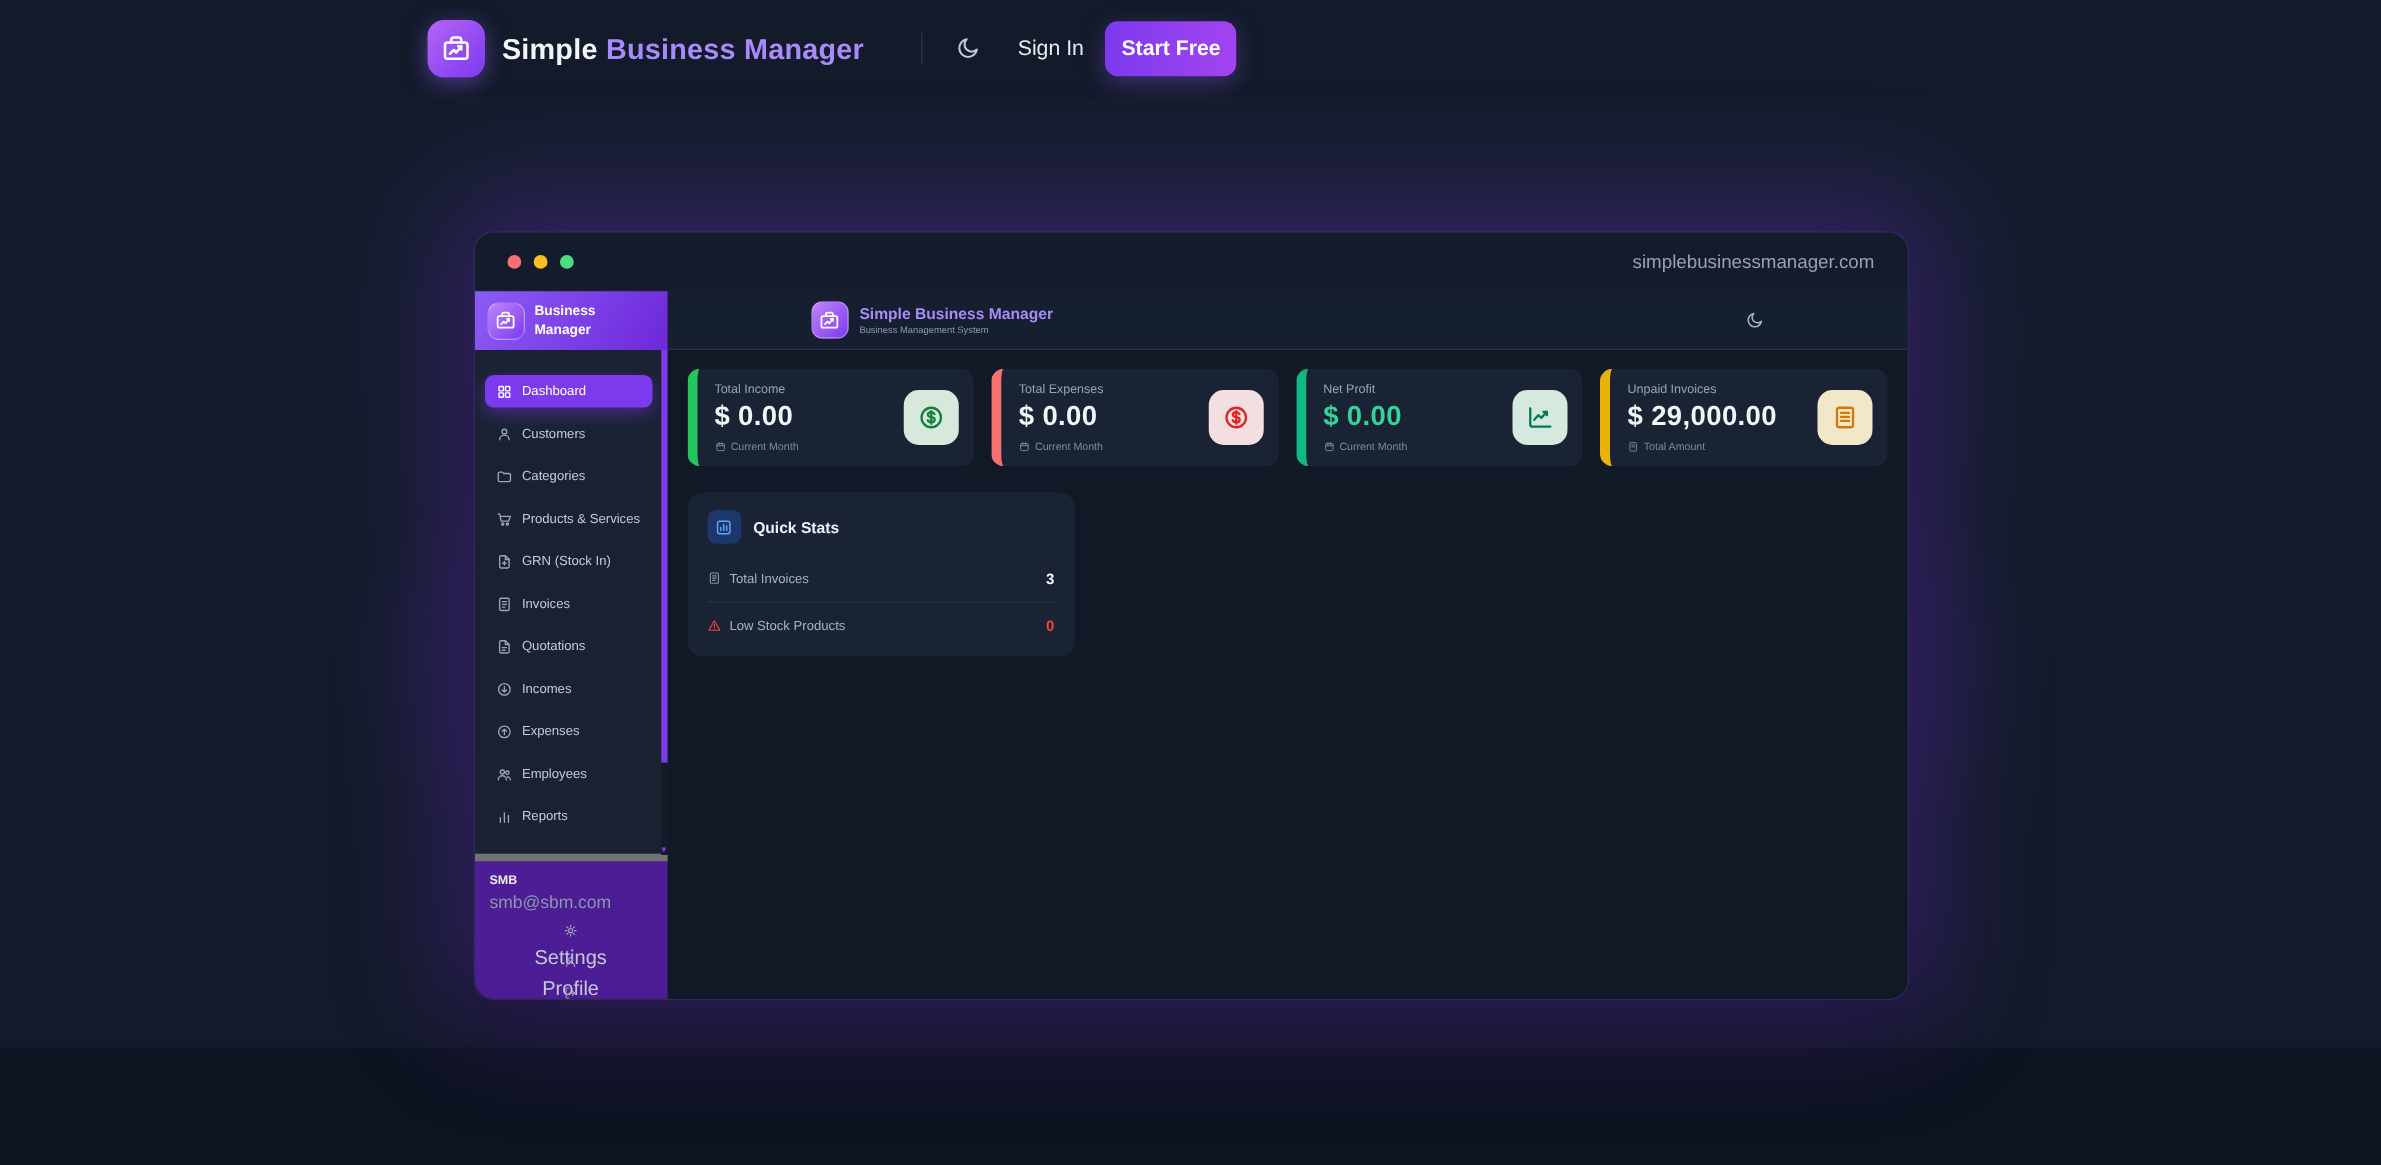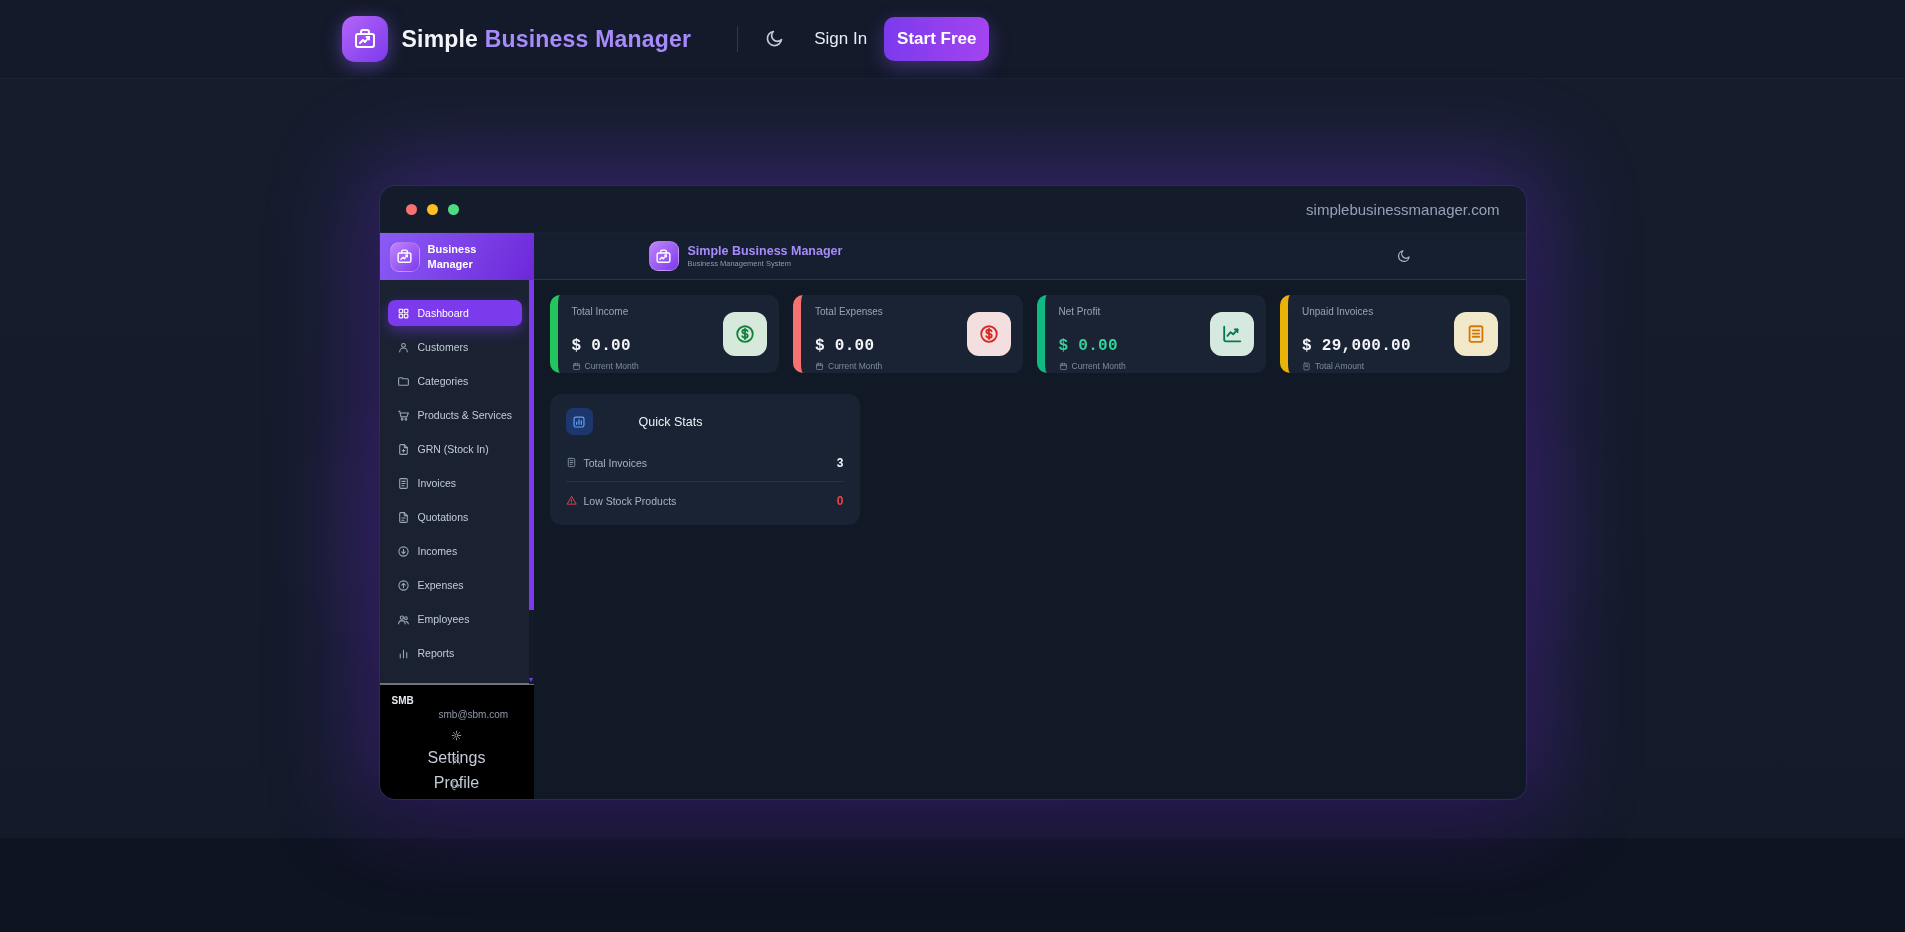--- a/index.html
+++ b/index.html
@@ -65,54 +65,54 @@
   .sb-nav { height:404px; padding:20px 12px 0 8px; overflow:hidden; }
   .sb-item { height:26px; margin-bottom:8px; display:flex; align-items:center; gap:8px; padding:0 9px;
     border-radius:7px; color:#c3cbd9; font-size:10.5px; cursor:pointer; white-space:nowrap; }
   .sb-item .ic { width:13px; height:13px; color:#9aa5b8; }
   .sb-item.active { background:#7c3aed; color:#fff; box-shadow:0 5px 14px rgba(124,58,237,.45); }
   .sb-item.active .ic { color:#fff; }
   .sb-scroll { position:absolute; right:0; top:47px; height:404px; width:5px; background:#141b28; }
   .sb-thumb { position:absolute; top:0; left:0; right:0; height:330px; background:#7c3aed; cursor:pointer; }
   .sb-scroll-arrow { position:absolute; bottom:2px; left:0; width:0; height:0;
     border-left:2.5px solid transparent; border-right:2.5px solid transparent; border-top:4px solid #7c3aed; }
-  .sb-user { height:118px; border-top:2px solid #737373; background:#000000; padding:10px 12px 0; }
+  .sb-user { height:118px; border-top:6px solid #737373; background:#4c1d95; padding:10px 12px 0; }
   .sb-user-name { font-size:10px; font-weight:bold; color:#e7ebf2; }
-  .sb-user-email { font-size:10px; color:#8d97ab; margin-top:3px; margin-bottom:10px;margin-left:47px; }
+  .sb-user-email { font-size:14px; color:#8d97ab; margin-top:3px; margin-bottom:10px; }
   .sb-user .sb-item { height:24px; margin-bottom:1px; padding:0 2px; font-size:16px;flex-direction:column; }
   .sb-user .sb-item .ic { width:11px; height:11px; }
 
   
   .main { flex:1; display:flex; flex-direction:column; background:#111927; min-width:0; }
   .app-header { height:47px; flex:none; background:#161f30; border-bottom:1px solid #2e3252; display:flex; }
   .app-header-inner { width:762px; margin:0 auto; display:flex; align-items:center; }
   .app-brand { display:flex; align-items:center; gap:9px; }
   .app-title { font-size:12.5px; font-weight:bold; color:#a78bfa; }
   .app-subtitle { font-size:7.5px; color:#8f99ad; margin-top:1px; }
   .app-moon { margin-left:auto; color:#aab3c6; background:none; border:none; cursor:pointer; display:flex; }
   .app-moon .ic { width:15px; height:15px; }
 
   .content { flex:1; padding:15px 16px; }
   .stats { display:grid; grid-template-columns:repeat(4,1fr); gap:14px; }
   .stat-card { position:relative; height:78px; background:#1a2334; border-radius:10px;
     border-left:8px solid #d946ef; padding:11px 14px; }
   .stat-label { font-size:10px; color:#99a3b6; }
-  .stat-value { font-size:16px; font-weight:bold; color:#f2f4f8; margin-top:20px; letter-spacing:.3px;font-family:Liberation Mono, monospace; }
+  .stat-value { font-size:22px; font-weight:bold; color:#f2f4f8; margin-top:3px; letter-spacing:.3px; }
   .stat-foot { display:flex; align-items:center; gap:4px; font-size:8.5px; color:#7e8aa0; margin-top:6px; }
   .stat-foot .ic { width:9px; height:9px; }
   .stat-iconbox { position:absolute; right:12px; top:50%; transform:translateY(-50%);
     width:44px; height:44px; border-radius:12px; display:flex; align-items:center; justify-content:center; }
   .stat-iconbox .ic { width:22px; height:22px; }
 
   .quick { width:310px; margin-top:21px; background:#1a2334; border-radius:12px; padding:2px 16px 6px; }
   .quick-head { display:flex; align-items:center; gap:10px; padding:12px 0 9px; }
   .quick-iconbox { width:27px; height:27px; border-radius:7px; background:rgba(37,99,235,.30);
     color:#60a5fa; display:flex; align-items:center; justify-content:center; }
   .quick-iconbox .ic { width:14px; height:14px; }
-  .quick-title { font-size:12.5px; font-weight:normal; color:#eef1f7;margin-left:36px; }
+  .quick-title { font-size:12.5px; font-weight:bold; color:#eef1f7; }
   .quick-row { display:flex; align-items:center; padding:11.5px 0; border-bottom:1px solid rgba(148,163,184,.12); }
   .quick-row:last-child { border-bottom:none; }
   .quick-row .ic { width:11px; height:11px; color:#8591a6; margin-right:7px; }
   .quick-row-label { font-size:10.5px; color:#a9b2c4; }
   .quick-row-value { margin-left:auto; font-size:12px; font-weight:bold; color:#f2f4f8; }
 </style>
 </head>
 <body>
 
 <header class="navbar">

